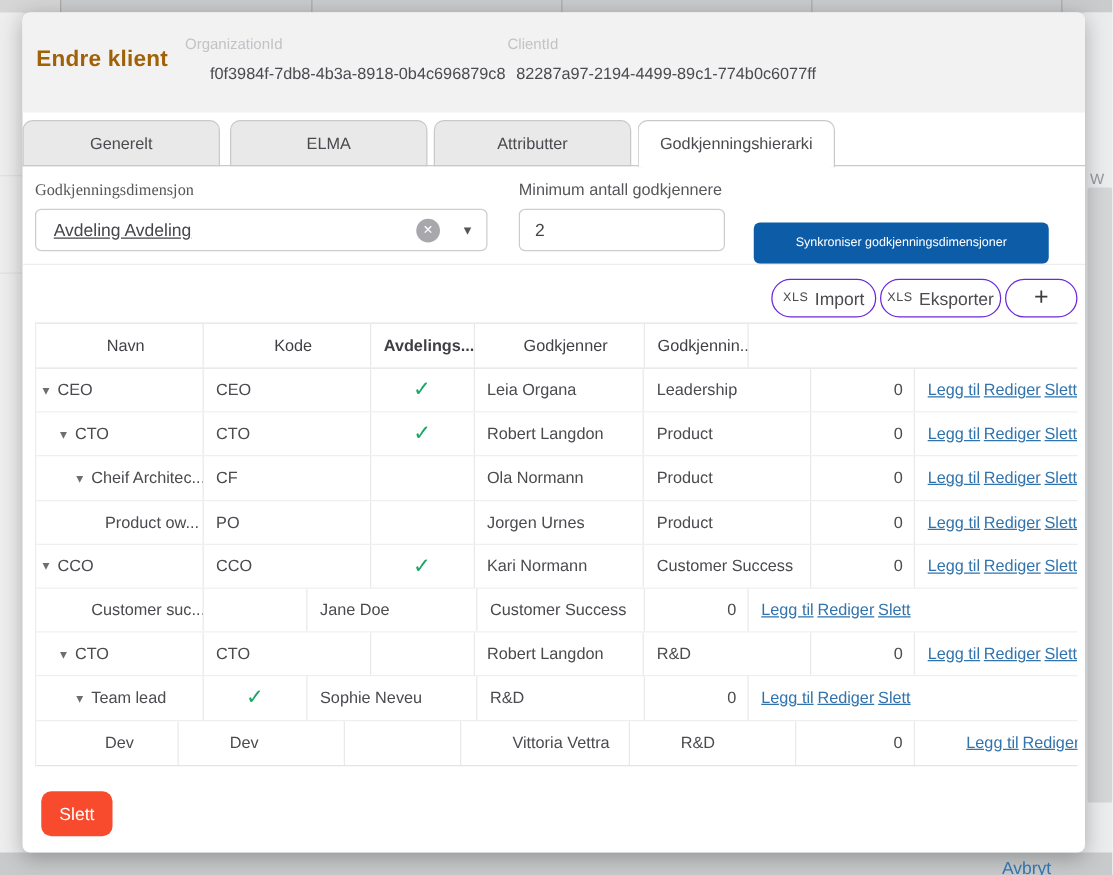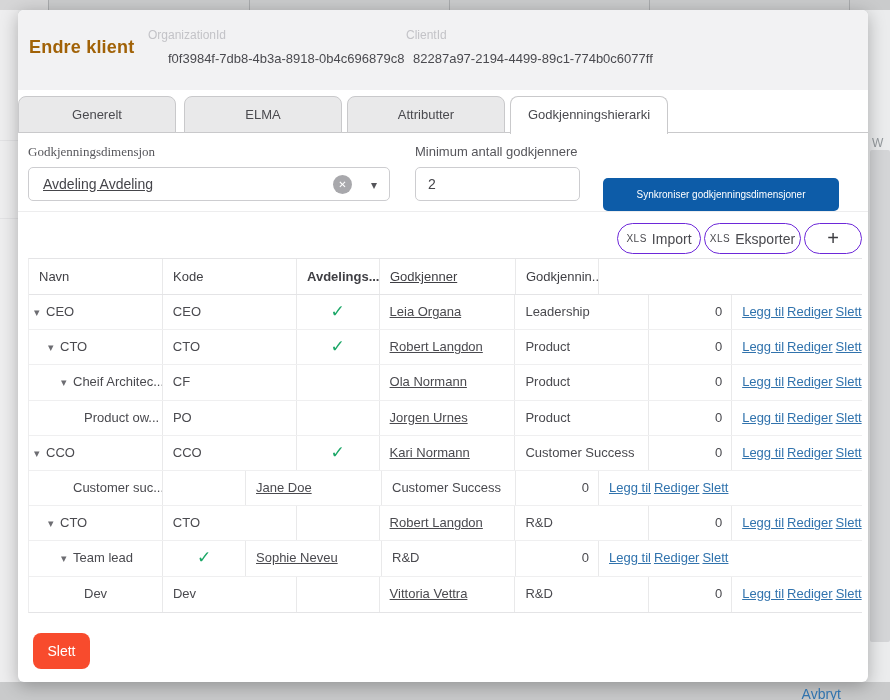--- a/index.html
+++ b/index.html
@@ -67,26 +67,26 @@
   .pill .lbl { font-size:14px; }
   .pill-import { left:599px; width:84px; }
   .pill-export { left:686px; width:97px; }
   .pill-add { left:786px; width:58px; font-size:20px; font-weight:300; color:#3c3c40; }
 
   
   .tbl { position:absolute; left:10px; top:248px; width:834px; border-top:1px solid #e4e4e6;
          border-bottom:1px solid #e4e4e6; border-left:1px solid #ededee; }
   .thead { display:flex; height:36px; border-bottom:1px solid #e4e4e6; }
   .th { font-size:13px; color:#3f3f44; line-height:35px; padding-left:10px; border-right:1px solid #e9e9ea;
-        overflow:hidden; white-space:nowrap; }
+        overflow:hidden; white-space:nowrap;text-align:center; }
   .tr { display:flex; height:35.2px; border-bottom:1px solid #efeff0; }
-  .tr:last-child { border-bottom:none; }
+  .tr:last-child { border-bottom:none;gap:31px; }
   .td { font-size:13px; color:#4a4a4f; line-height:34px; padding-left:10px; border-right:1px solid #e9e9ea;
         overflow:hidden; white-space:nowrap; }
-  .c1 { width:134px; } .c2 { width:134px; } .c3 { width:83px;font-weight:bold; } .c4 { width:136px;text-decoration:underline; }
+  .c1 { width:134px; } .c2 { width:134px; } .c3 { width:83px;font-weight:bold; } .c4 { width:136px; }
   .c5 { width:134px; } .c6 { width:83px; } .c7 { width:130px; border-right:none; }
   .c-navn { display:flex; align-items:center; padding-left:0; }
   .ind5 { padding-left:5px; } .ind19 { padding-left:19px; } .ind32 { padding-left:32px; }
   .ind44 { padding-left:44px; } .ind55 { padding-left:55px; }
   .caret { width:12px; flex:0 0 12px; cursor:pointer; }
   .caret::after { content:"▾"; font-size:11px; color:#6d6d72; }
   .check { text-align:center; padding-left:0; }
   .check.on::after { content:"✓"; color:#1ba767; font-size:17px; font-weight:bold; }
   .c-cnt { text-align:right; padding-left:0; padding-right:9px; }
   .c-act a { color:#3173ad; text-decoration:underline; margin-right:3px; cursor:pointer; }

